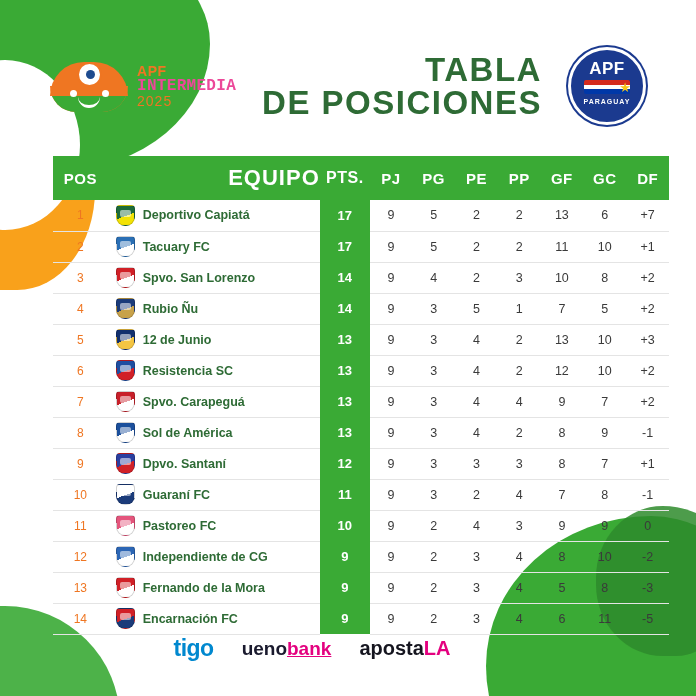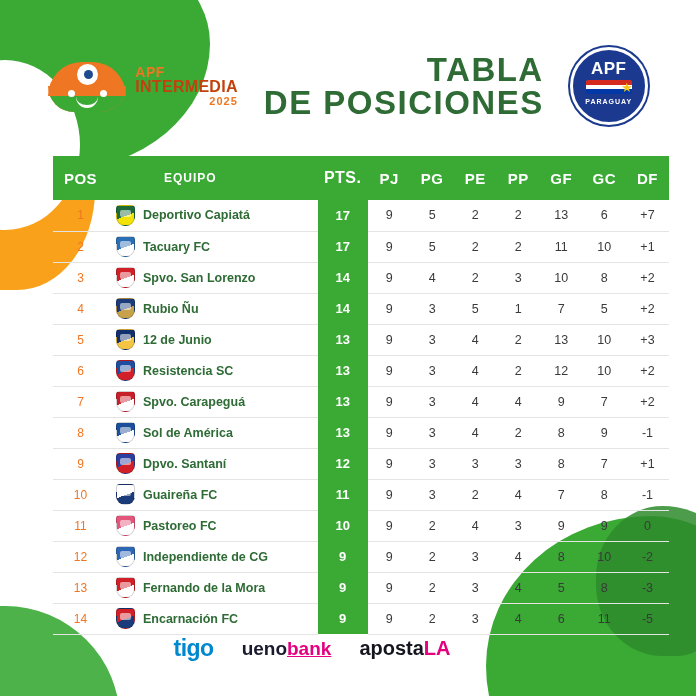--- a/index.html
+++ b/index.html
@@ -100,22 +100,22 @@
     top: 34px;
   }
   .logo-mark .eye-l { left: 20px; }
   .logo-mark .eye-r { left: 52px; }
   .logo-mark .smile {
     position: absolute; left: 28px; top: 41px; width: 22px; height: 11px;
     border-bottom: 3px solid #ffffff; border-radius: 0 0 22px 22px;
   }
   .logo-text { line-height: 1.02; }
   .logo-text .apf { font-size: 14px; font-weight: bold; color: #ef7622; letter-spacing: .5px; }
-  .logo-text .inter { font-size: 16px; font-weight: bold; color: #c2410c; letter-spacing: .3px; }
-  .logo-text .year { font-size: 11px; font-weight: bold; color: #ef7622; letter-spacing: 1px; text-align: right; }
+  .logo-text .inter { font-size: 16px; font-weight: bold; color: #ec4899; letter-spacing: .3px; font-family: Liberation Mono, monospace; }
+  .logo-text .year { font-size: 14px; font-weight: normal; color: #ef7622; letter-spacing: 1px; }
 
   .title-block { text-align: center; line-height: 1.0; }
   .title-block .l1 {
     font-size: 33px; font-weight: bold; color: #2e6b35; letter-spacing: 1.5px; text-align: right;
   }
   .title-block .l2 {
     font-size: 33px; font-weight: bold; color: #2e6b35; letter-spacing: 1.5px;
   }
 
   .apf-crest {
@@ -141,21 +141,21 @@
   
   .table-wrap {
     position: absolute; left: 53px; top: 156px; width: 616px;
   }
   table { width: 100%; border-collapse: collapse; }
   thead th {
     background: #3aaa35; color: #ffffff; font-size: 15px; font-weight: bold;
     height: 44px; text-align: center; letter-spacing: .5px;
   }
   thead th.pos { width: 58px; }
-  thead th.equipo { text-align: left; padding-left: 56px; width: 222px; font-size: 12px; letter-spacing: 1px; }
+  thead th.equipo { text-align: right; padding-left: 56px; width: 222px; font-size: 22px; letter-spacing: 1px; }
   thead th.pts { width: 52px; font-size: 16px; }
   thead th.st { width: 46px; }
 
   tbody tr { height: 31px; }
   tbody td { font-size: 12.5px; color: #3a3a3a; text-align: center; }
   tbody td.pos { color: #ef7622; font-size: 12px; }
   tbody td.team {
     text-align: right; padding-left: 8px; color: #2e6b35; font-weight: bold; font-size: 12.5px;
   }
   tbody td.pts {
@@ -403,21 +403,21 @@
             <td class=" sep">3</td>
             <td class=" sep">8</td>
             <td class=" sep">7</td>
             <td class=" sep">+1</td>
           </tr>
           <tr>
             <td class="pos sep">10</td>
             <td class="team sep">
               <div class="team-cell">
                 <span class="crest" style="background: linear-gradient(160deg, rgb(255, 255, 255) 0px, rgb(255, 255, 255) 52%, rgb(27, 59, 122) 52%, rgb(27, 59, 122) 100%);"></span>
-                <span>Guaireña FC</span>
+                <span>Guaraní FC</span>
               </div>
             </td>
             <td class="pts">11</td>
             <td class=" sep">9</td>
             <td class=" sep">3</td>
             <td class=" sep">2</td>
             <td class=" sep">4</td>
             <td class=" sep">7</td>
             <td class=" sep">8</td>
             <td class=" sep">-1</td>

